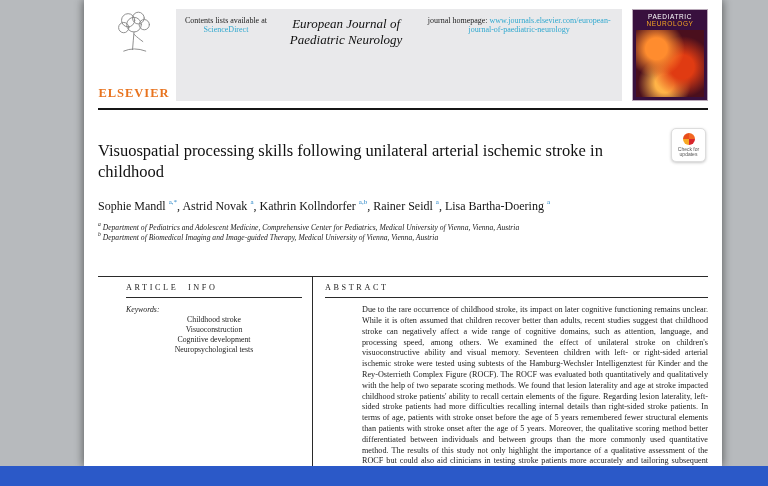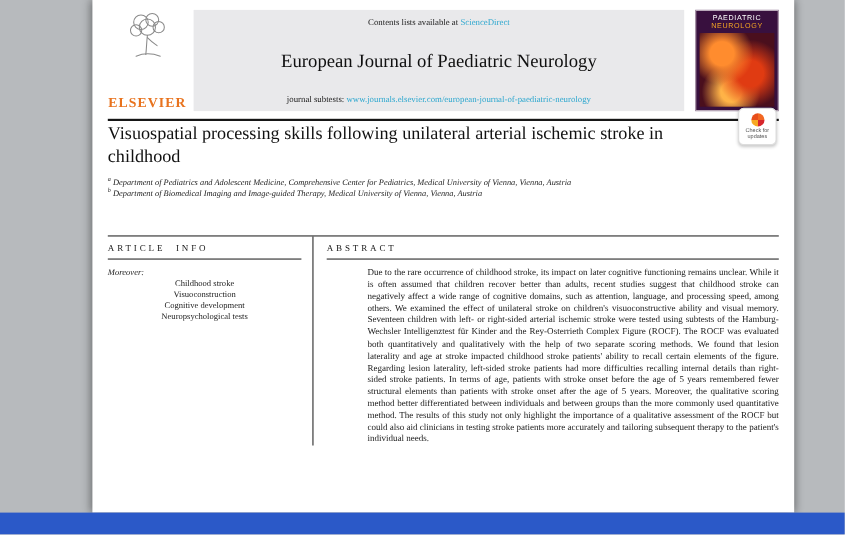--- a/index.html
+++ b/index.html
@@ -9,55 +9,55 @@
   .page {
     position:absolute; left:84px; top:0; width:638px; height:466px;
     background:#ffffff; padding:9px 14px 0; overflow:hidden;
     box-shadow:2px 0 8px rgba(0,0,0,.30), -2px 0 8px rgba(0,0,0,.30);
   }
 
   
   .masthead { display:flex; height:92px; }
   .logo-block { width:78px; display:flex; flex-direction:column; align-items:center; justify-content:center; padding:1px 6px 0 0;gap:32px; }
   .elsevier-text { color:#e8731e; font-size:12.5px; letter-spacing:1px; font-weight:bold; }
-  .banner { flex:1; background:#e9e9eb; text-align:center; display:flex; flex-direction:column; justify-content:space-between; padding:7px 6px 6px; }
+  .banner { flex:1; background:#e9e9eb; text-align:center; display:flex; justify-content:space-between; padding:7px 6px 6px; }
   .contents-line, .homepage-line { font-size:8px; color:#222; }
   .link { color:#2fa8cf; text-decoration:none; cursor:pointer; }
-  .journal-title { font-size:17px; color:#101010; }
+  .journal-title { font-size:13px; color:#101010;font-style:italic; }
   .cover { width:76px; margin-left:10px; background:#38103e; position:relative; overflow:hidden; border:1px solid #b9a9b9; }
   .cover-title { position:absolute; top:3px; left:0; right:0; text-align:center; line-height:7px; }
   .cover-title .l1 { color:#ffffff; font-size:6.5px; letter-spacing:.6px; display:block; font-family:"Liberation Sans",sans-serif; }
   .cover-title .l2 { color:#f5a623; font-size:6.5px; letter-spacing:.6px; display:block; font-family:"Liberation Sans",sans-serif; }
   .cover-art { position:absolute; left:3px; right:3px; top:20px; bottom:3px;
     background:
       radial-gradient(circle at 30% 28%, #ff8c2e 0 16%, rgba(255,140,46,0) 42%),
       radial-gradient(circle at 68% 55%, #e03b12 0 20%, rgba(224,59,18,0) 52%),
       radial-gradient(circle at 42% 80%, #ffb347 0 14%, rgba(255,179,71,0) 40%),
       #4a0f1d; }
 
   .thick-rule { height:2px; background:#161616; margin-top:7px; }
 
   
-  .title-block { position:relative; }
+  .title-block { position:relative; margin-top:30px; }
   .article-title { font-size:16.5px; font-weight:normal; color:#111; line-height:21px; max-width:558px; }
   .crossmark { position:absolute; right:2px; top:-12px; width:35px; height:34px; border:1px solid #ddd; border-radius:5px;
     background:#fff; box-shadow:0 1px 3px rgba(0,0,0,.22); display:flex; flex-direction:column; align-items:center; justify-content:center; gap:2px; cursor:pointer; }
   .cm-icon { width:12px; height:12px; border-radius:50%;
     background:conic-gradient(#f26722 0 25%, #d7262c 25% 50%, #f7a823 50% 75%, #e84e1b 75% 100%); }
   .cm-text { font-family:"Liberation Sans",sans-serif; font-size:5px; color:#555; text-align:center; line-height:5.5px; width:30px; }
 
   .authors { margin-top:17px; font-size:12px; color:#141414; }
   .authors sup { font-size:7px; color:#2b87c8; line-height:0; position:relative; top:-1px; }
 
   .affiliations { margin-top:9px; font-size:7.6px; font-style:italic; color:#222; line-height:9.6px; }
   .affiliations sup { font-size:5.6px; line-height:0; }
 
   
   .info-section { margin-top:34px; border-top:1px solid #2a2a2a; display:flex; align-items:stretch; }
-  .col-left { width:186px; padding:6px 10px 0 0; }
+  .col-left { width:186px; padding:6px 10px 0 0;margin-left:28px; }
   .col-right { flex:1; border-left:1px solid #2a2a2a; padding:6px 0 0 12px; }
   .col-heading { font-size:8.2px; color:#1c1c1c; letter-spacing:2.6px; word-spacing:5px; border-bottom:1px solid #2a2a2a; padding-bottom:5px; margin-bottom:7px; }
   .keywords-label { font-size:7.8px; font-style:italic; color:#222; line-height:10px; }
   .keyword-list div { font-size:7.8px; color:#222; line-height:9.8px;text-align:center; }
   .abstract-text { font-size:8.2px; color:#1b1b1b; line-height:10.8px; text-align:justify;margin-left:37px; }
 
   .bottom-bar { position:absolute; left:0; bottom:0; width:768px; height:20px; background:#2b59c8; }
 </style>
 </head>
 <body>
@@ -80,21 +80,21 @@
       </svg>
       <div class="elsevier-text">ELSEVIER</div>
     </div>
 
     <div class="banner">
       <div class="contents-line">
         <span>Contents lists available at </span><a class="link">ScienceDirect</a>
       </div>
       <div class="journal-title">European Journal of Paediatric Neurology</div>
       <div class="homepage-line">
-        <span>journal subtests: </span><a class="link">www.journals.elsevier.com/european-journal-of-paediatric-neurology</a>
+        <span>journal homepage: </span><a class="link">www.journals.elsevier.com/european-journal-of-paediatric-neurology</a>
       </div>
     </div>
 
     <div class="cover">
       <div class="cover-title">
         <span class="l1">PAEDIATRIC</span>
         <span class="l2">NEUROLOGY</span>
       </div>
       <div class="cover-art"></div>
     </div>
@@ -103,30 +103,31 @@
   <div class="thick-rule"></div>
 
   <div class="title-block">
     <h1 class="article-title">Visuospatial processing skills following unilateral arterial ischemic stroke in childhood</h1>
     <div class="crossmark">
       <span class="cm-icon"></span>
       <span class="cm-text">Check for updates</span>
     </div>
   </div>
 
+  <div class="authors"><span>Sophie Mandl&nbsp;<sup>a,*</sup></span>, <span>Astrid Novak&nbsp;<sup>a</sup></span>, <span>Kathrin Kollndorfer&nbsp;<sup>a,b</sup></span>, <span>Rainer Seidl&nbsp;<sup>a</sup></span>, <span>Lisa Bartha-Doering&nbsp;<sup>a</sup></span></div>
 
   <div class="affiliations">
       <div><sup>a</sup> Department of Pediatrics and Adolescent Medicine, Comprehensive Center for Pediatrics, Medical University of Vienna, Vienna, Austria</div>
       <div><sup>b</sup> Department of Biomedical Imaging and Image-guided Therapy, Medical University of Vienna, Vienna, Austria</div>
     </div>
 
   <div class="info-section">
     <div class="col-left">
       <div class="col-heading">ARTICLE INFO</div>
-      <div class="keywords-label">Moreover:</div>
+      <div class="keywords-label">Keywords:</div>
       <div class="keyword-list">
           <div>Childhood stroke</div>
           <div>Visuoconstruction</div>
           <div>Cognitive development</div>
           <div>Neuropsychological tests</div>
         </div>
     </div>
     <div class="col-right">
       <div class="col-heading">ABSTRACT</div>
       <p class="abstract-text">Due to the rare occurrence of childhood stroke, its impact on later cognitive functioning remains unclear. While it is often assumed that children recover better than adults, recent studies suggest that childhood stroke can negatively affect a wide range of cognitive domains, such as attention, language, and processing speed, among others. We examined the effect of unilateral stroke on children's visuoconstructive ability and visual memory. Seventeen children with left- or right-sided arterial ischemic stroke were tested using subtests of the Hamburg-Wechsler Intelligenztest für Kinder and the Rey-Osterrieth Complex Figure (ROCF). The ROCF was evaluated both quantitatively and qualitatively with the help of two separate scoring methods. We found that lesion laterality and age at stroke impacted childhood stroke patients' ability to recall certain elements of the figure. Regarding lesion laterality, left-sided stroke patients had more difficulties recalling internal details than right-sided stroke patients. In terms of age, patients with stroke onset before the age of 5 years remembered fewer structural elements than patients with stroke onset after the age of 5 years. Moreover, the qualitative scoring method better differentiated between individuals and between groups than the more commonly used quantitative method. The results of this study not only highlight the importance of a qualitative assessment of the ROCF but could also aid clinicians in testing stroke patients more accurately and tailoring subsequent therapy to the patient's individual needs.</p>

